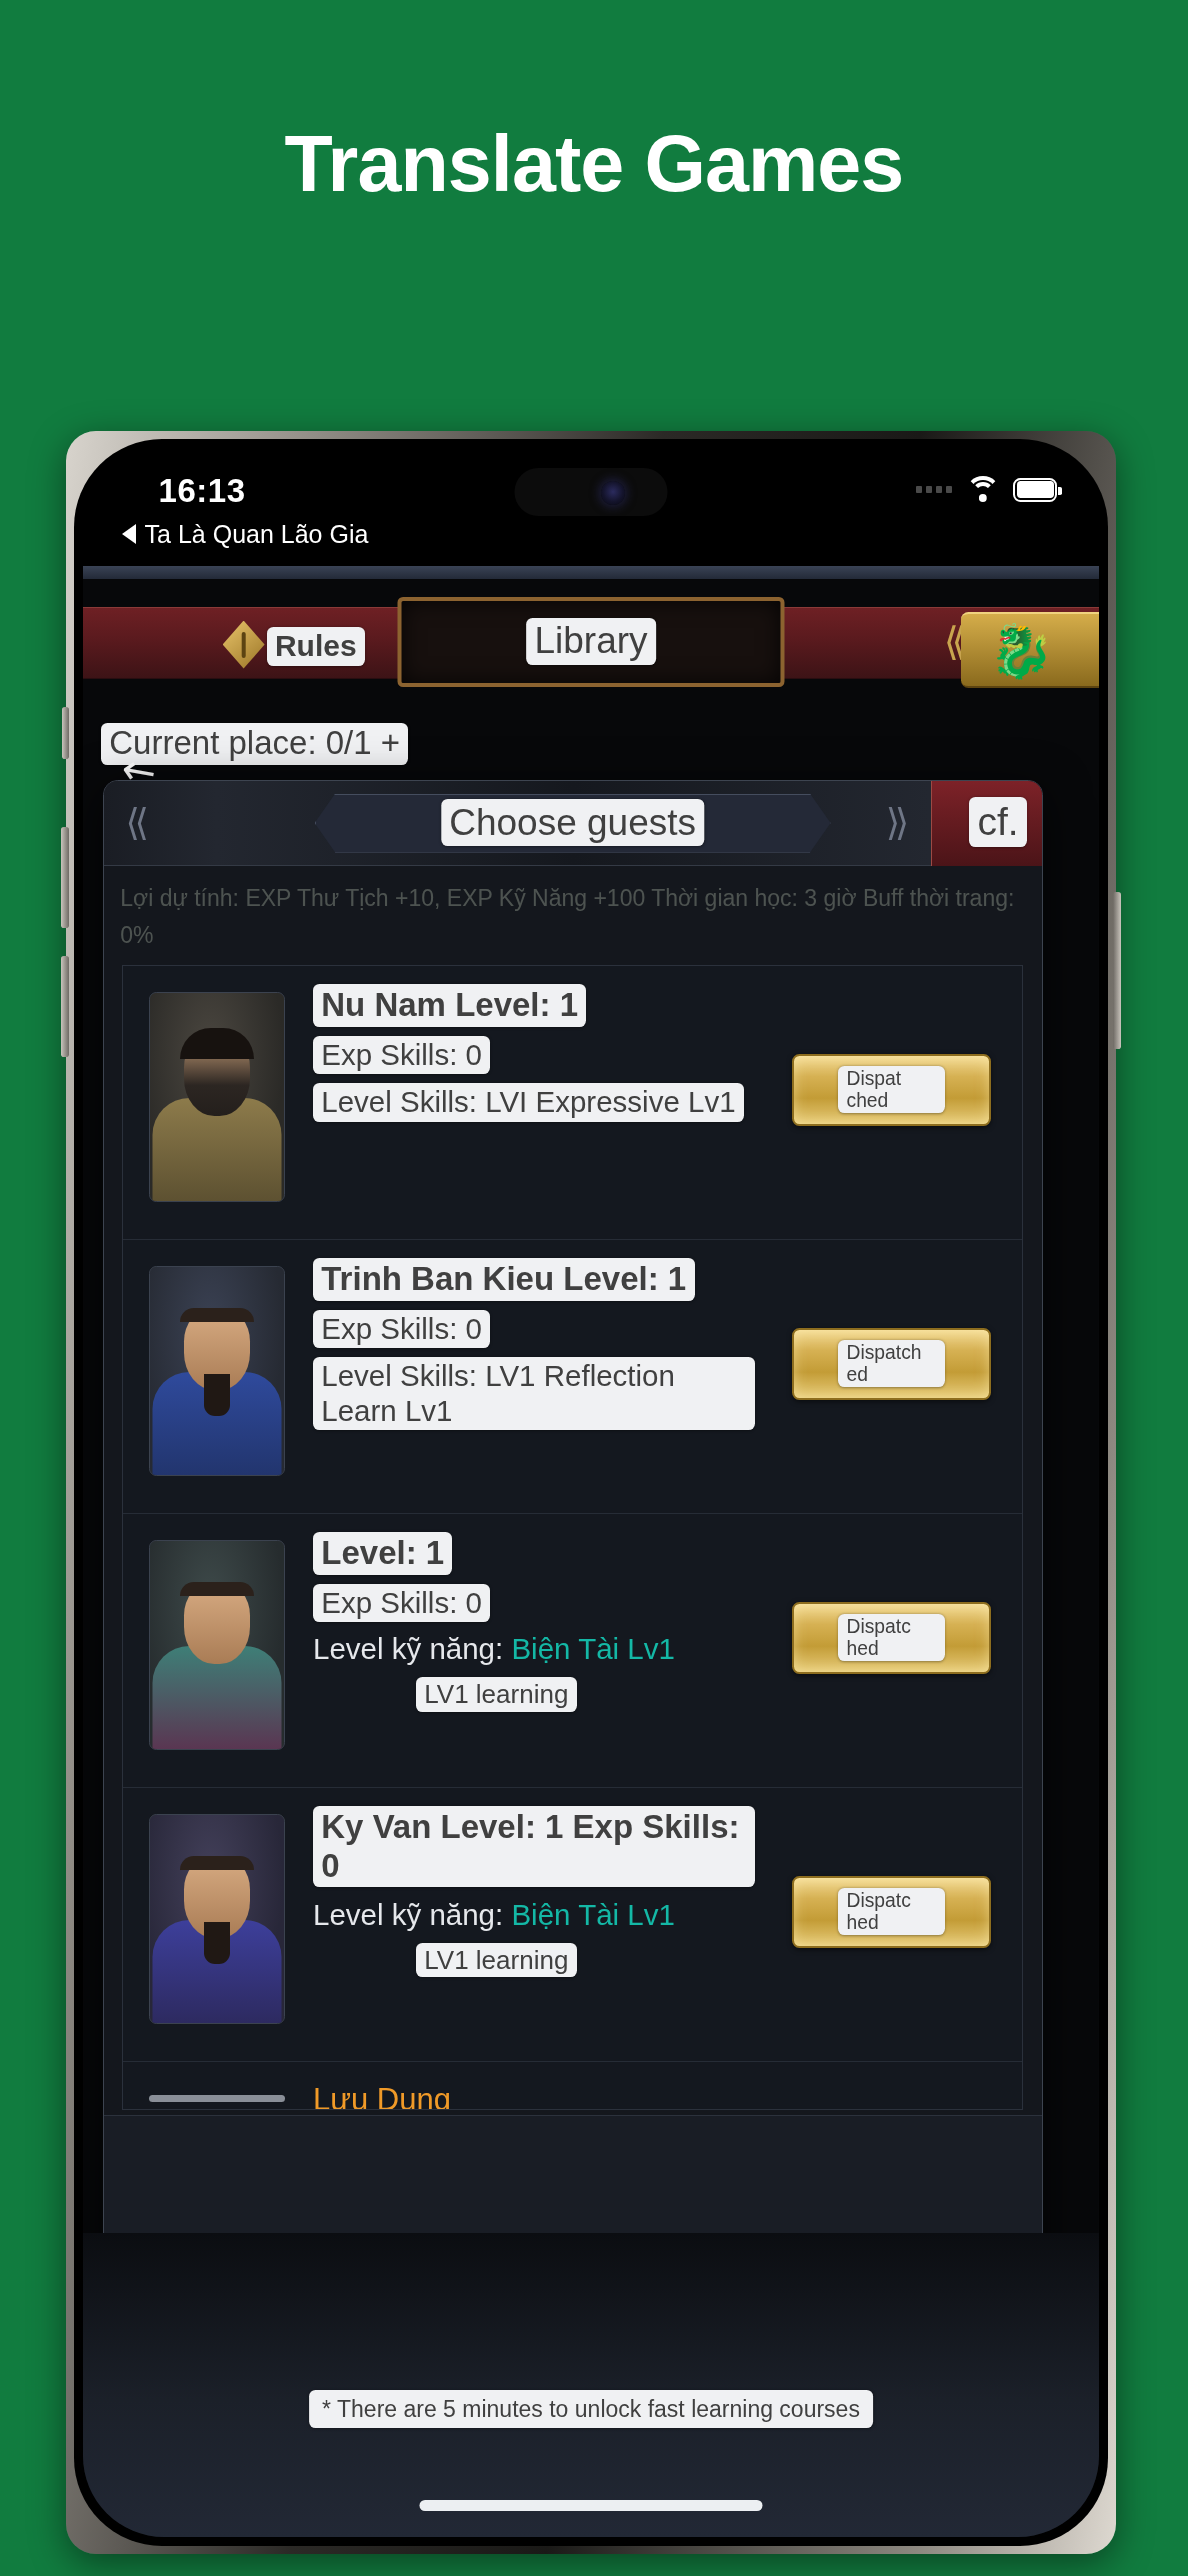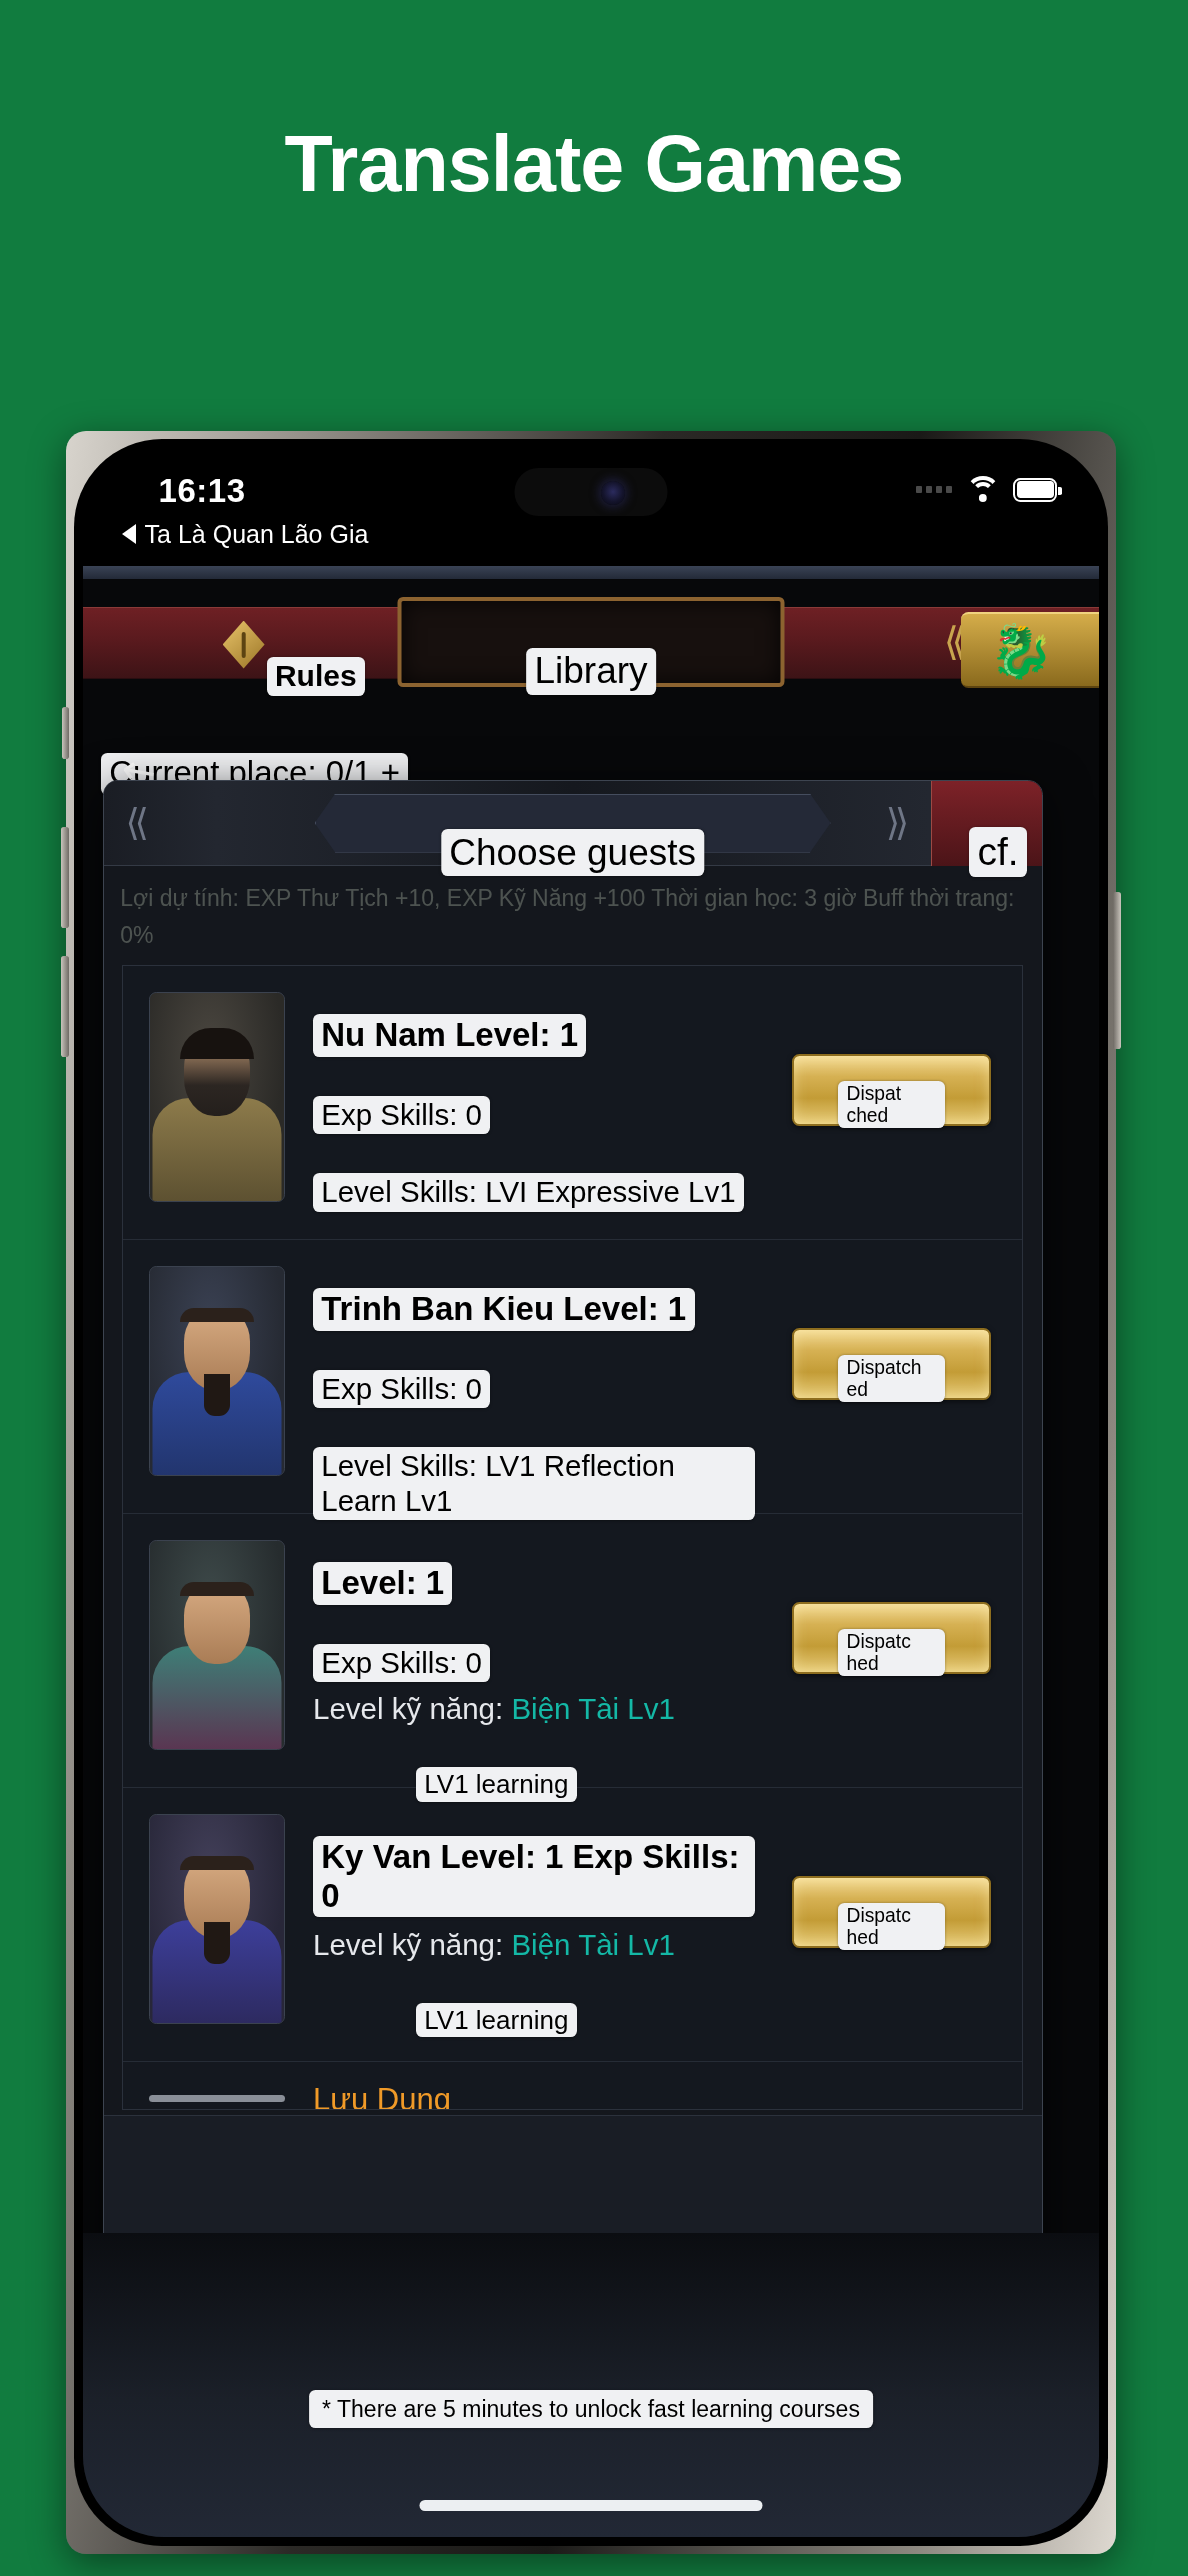--- a/index.html
+++ b/index.html
@@ -17,21 +17,21 @@
     text-align: center;
     font-size: 79px; font-weight: bold; color: #ffffff;
     letter-spacing: -0.9px;
     font-family: "Liberation Sans", sans-serif;
   }
 
   
   .phone {
     position: absolute; left: 66px; top: 431px;
     width: 1050px; height: 2123px;
-    border-radius: 20px;
+    border-radius: 30px;
     background: linear-gradient(100deg,#d8d4cd 0%, #8f8b84 18%, #2b2926 42%, #1a1917 60%, #8d8880 86%, #ded9d1 100%);
     padding: 8.3px;
     box-shadow: 0 9.2px 37px rgba(0,0,0,.45);
   }
   .phone-inner {
     width: 100%; height: 100%;
     border-radius: 88px;
     background: #000;
     padding: 8.3px;
     overflow: hidden;
@@ -164,27 +164,26 @@
   }
   .chev {
     position: absolute; right: 140px; top: 53px; color: #c8a44e;
     font-size: 39px; letter-spacing: -7.4px; font-family: "DejaVu Sans", sans-serif;
   }
 
   
   .chip {
     display: inline-block;
     background: #f0f1f3;
-    color: #000000;
+    color: #404040;
     border-radius: 6.4px;
     padding: 1.8px 8.3px;
     font-weight: bold;
     line-height: 1.18;
     box-shadow: 0 0.9px 2.8px rgba(0,0,0,.35);
-    margin-top: 30px;
   }
 
   .chip-rules {
     position: absolute; left: 184px; top: 61px;
     font-size: 30px;
   }
   .chip-library {
     position: absolute; left: 50%; transform: translateX(-50%); top: 52px;
     font-size: 37px; font-weight: normal;
   }

